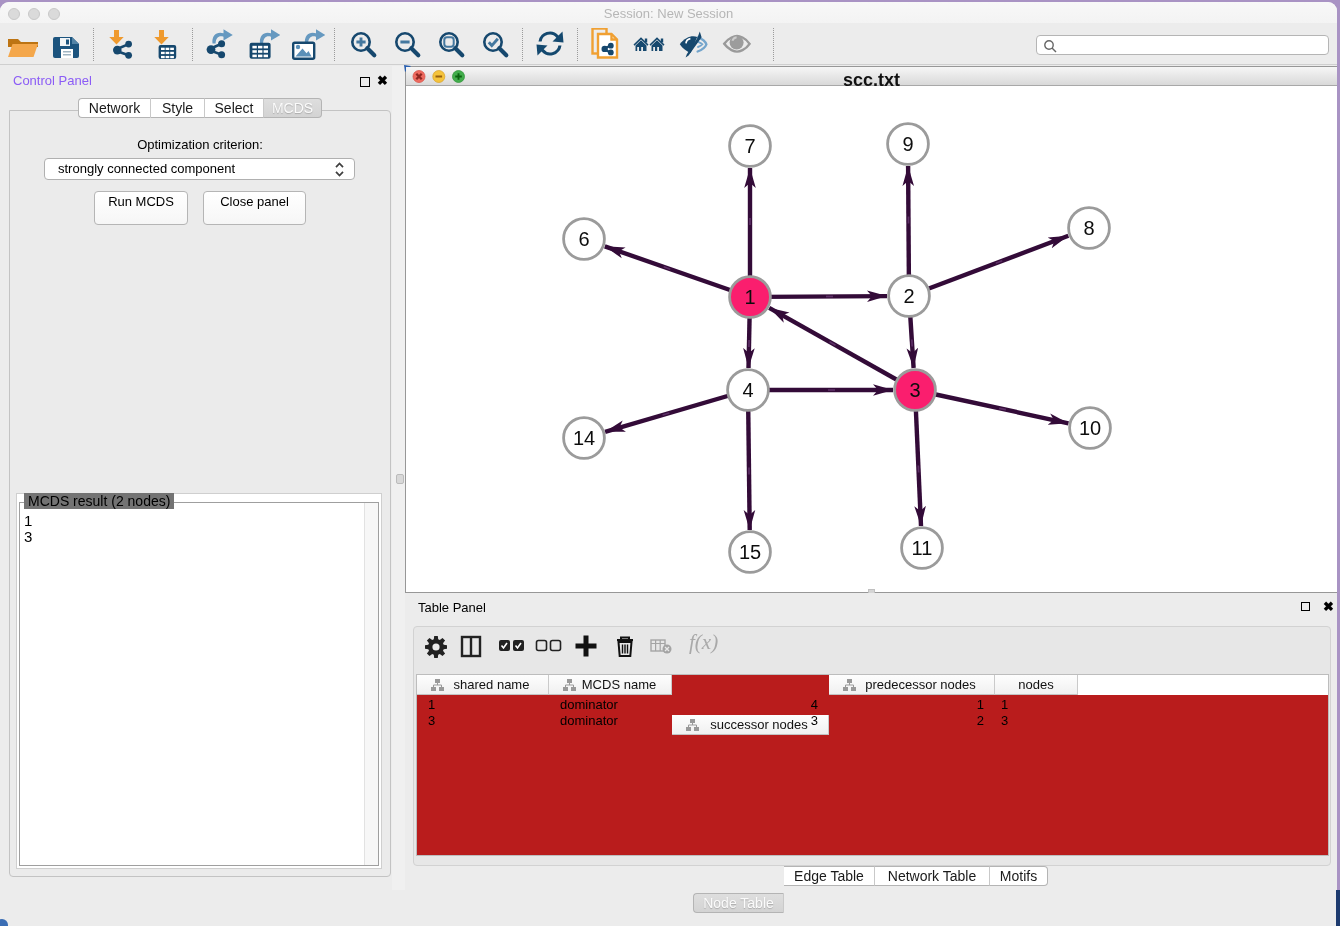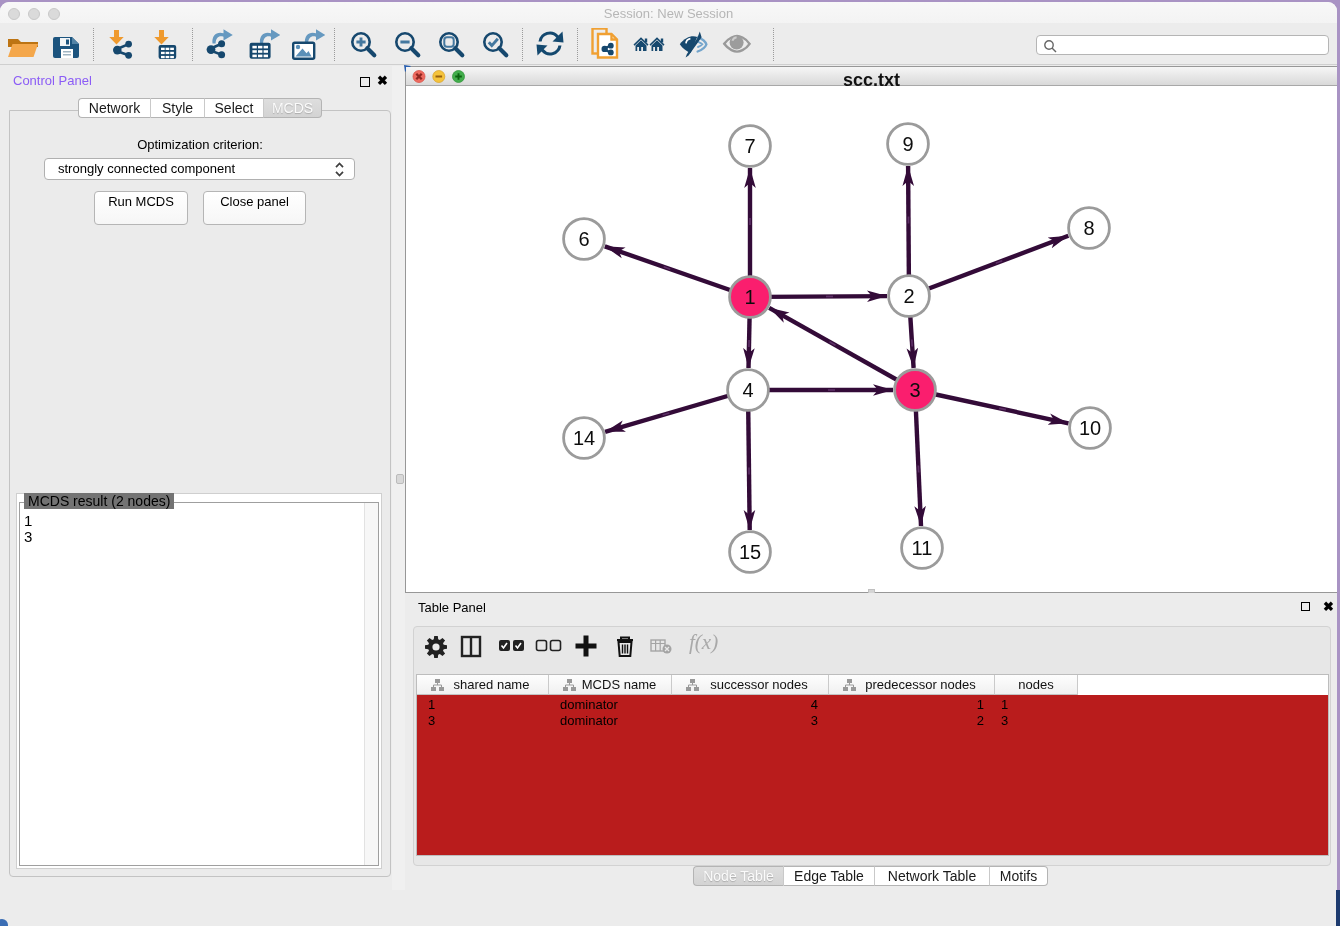--- a/index.html
+++ b/index.html
@@ -350,21 +350,21 @@
             </g>
           </svg><span style="padding-left:18px;">shared name</span></div>
       <div class="th" style="left:132px; width:123px;"><svg style="position:absolute;left:14px;top:4px;" width="13" height="12">
             <g fill="#999">
               <rect x="4" y="0" width="5" height="4"></rect>
               <rect x="0" y="8" width="5" height="4"></rect>
               <rect x="8" y="8" width="5" height="4"></rect>
               <path d="M6.5,4 v2 M2.5,8 v-2 h8 v2" stroke="#999" stroke-width="1" fill="none"></path>
             </g>
           </svg><span style="padding-left:18px;">MCDS name</span></div>
-      <div class="th" style="left:255px; width:157px;"><svg style="position:absolute;left:14px;top:4px;" width="13" height="12">
+      <div class="th" style="left:255px; width:157px;margin-top:40px;"><svg style="position:absolute;left:14px;top:4px;" width="13" height="12">
             <g fill="#999">
               <rect x="4" y="0" width="5" height="4"></rect>
               <rect x="0" y="8" width="5" height="4"></rect>
               <rect x="8" y="8" width="5" height="4"></rect>
               <path d="M6.5,4 v2 M2.5,8 v-2 h8 v2" stroke="#999" stroke-width="1" fill="none"></path>
             </g>
           </svg><span style="padding-left:18px;">successor nodes</span></div>
       <div class="th" style="left:412px; width:166px;"><svg style="position:absolute;left:14px;top:4px;" width="13" height="12">
             <g fill="#999">
               <rect x="4" y="0" width="5" height="4"></rect>
@@ -380,21 +380,21 @@
       <div class="td" style="left:255px; top:21.5px; width:146px; text-align:right;">4</div>
       <div class="td" style="left:412px; top:21.5px; width:155px; text-align:right;">1</div>
       <div class="td" style="left:584px; top:21.5px;">1</div>
       <div class="td" style="left:11px; top:37.5px;">3</div>
       <div class="td" style="left:143px; top:37.5px;">dominator</div>
       <div class="td" style="left:255px; top:37.5px; width:146px; text-align:right;">3</div>
       <div class="td" style="left:412px; top:37.5px; width:155px; text-align:right;">2</div>
       <div class="td" style="left:584px; top:37.5px;">3</div>
     </div>
     <div class="seg" style="left:288px; top:273px;">
-      <div class="s sel" style="width:91px;">Node Table</div>
+      <div class="s sel" style="width:91px;margin-top:27px;">Node Table</div>
       <div class="s" style="width:91px;">Edge Table</div>
       <div class="s" style="width:115px;">Network Table</div>
       <div class="s" style="width:58px;">Motifs</div>
     </div>
   </div>
 </div>
 <div id="rightstrip"></div>
 <div id="rightstrip2"></div>
 <div id="bl-dot"></div>
 

